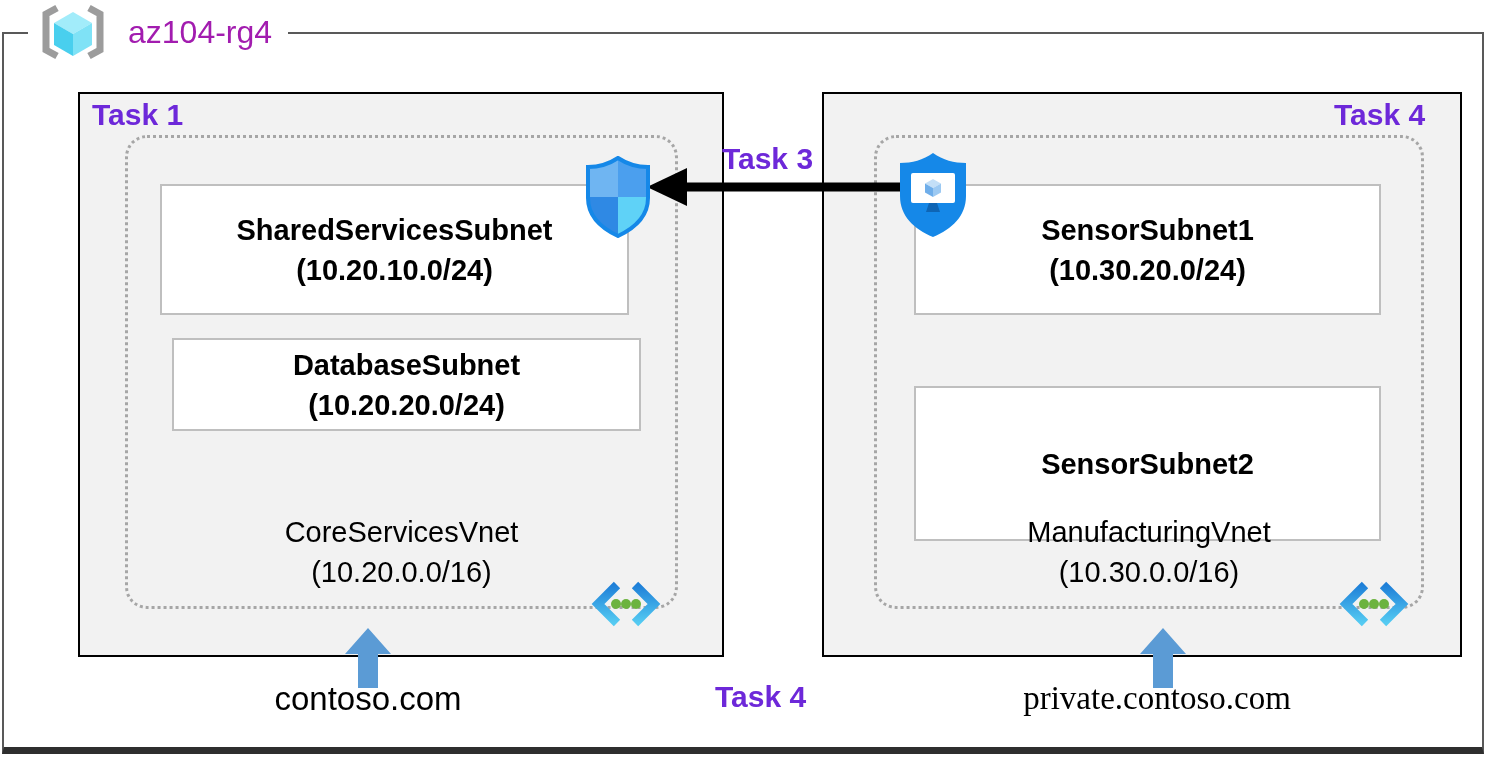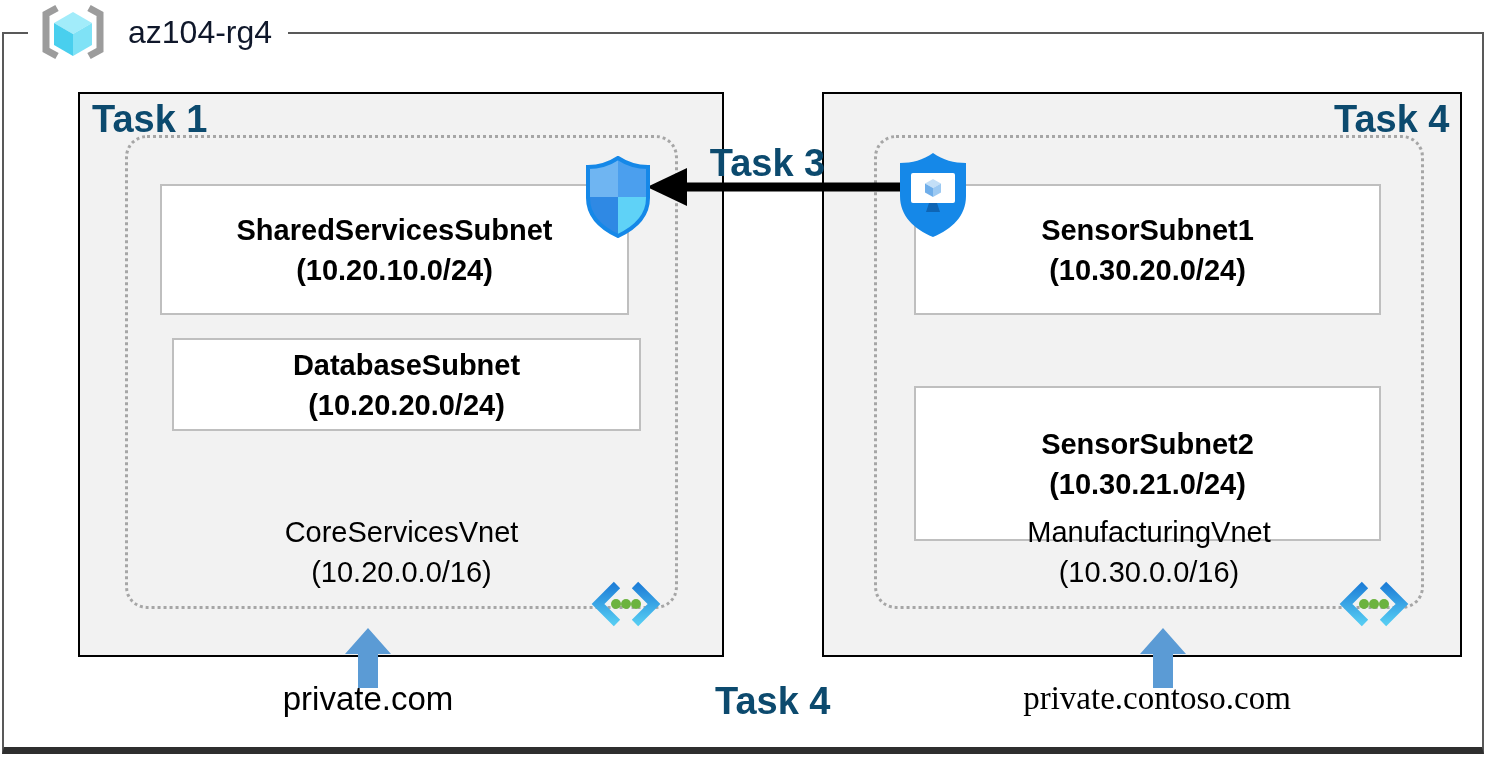--- a/index.html
+++ b/index.html
@@ -10,26 +10,26 @@
   .abs{position:absolute;}
   
   .rg-frame{
     left:2px;top:32px;width:1482px;height:722px;box-sizing:border-box;
     border:2px solid #595959;border-bottom:7px solid #2e2e2e;
   }
   .rg-header{
     left:28px;top:2px;height:60px;z-index:6;background:#fff;
     display:flex;align-items:center;gap:18px;padding:0 16px 0 8px;
   }
-  .rg-title{font-size:32px;color:#0f172a;white-space:nowrap;}
+  .rg-title{font-size:32px;color:#a21caf;white-space:nowrap;}
   
   .task-box{box-sizing:border-box;background:#F2F2F2;border:2px solid #000;}
   .task-box.left{left:78px;top:92px;width:646px;height:565px;}
   .task-box.right{left:822px;top:92px;width:640px;height:565px;}
-  .task-label{font-weight:bold;font-size:38px;color:#0c4a6e;white-space:nowrap;z-index:4;}
+  .task-label{font-weight:bold;font-size:30px;color:#6d28d9;white-space:nowrap;z-index:4;}
   
   .vnet-dashed{box-sizing:border-box;border:3px dotted #A6A6A6;border-radius:22px;z-index:1;}
   .vnet-dashed.left{left:125px;top:135px;width:553px;height:474px;}
   .vnet-dashed.right{left:874px;top:135px;width:550px;height:474px;}
   
   .subnet-box{
     box-sizing:border-box;background:#fff;border:2px solid #BFBFBF;z-index:2;
     display:flex;flex-direction:column;align-items:center;justify-content:center;
     font-size:29px;line-height:40px;text-align:center;font-weight:bold;
   }
@@ -95,21 +95,20 @@
     <span>DatabaseSubnet</span>
     <span>(10.20.20.0/24)</span>
   </div>
 
   <div class="abs subnet-box sn-r1">
     <span>SensorSubnet1</span>
     <span>(10.30.20.0/24)</span>
   </div>
   <div class="abs subnet-box sn-r2">
     <span>SensorSubnet2</span>
-    <span>(10.30.21.0/24)</span>
   </div>
 
   <div class="abs vnet-label left">
     <div>CoreServicesVnet</div>
     <div>(10.20.0.0/16)</div>
   </div>
   <div class="abs vnet-label right">
     <div>ManufacturingVnet</div>
     <div>(10.30.0.0/16)</div>
   </div>
@@ -184,17 +183,17 @@
   <div class="abs up-arrow l">
     <svg width="46" height="60" viewBox="0 0 46 60">
       <polygon points="23,0 46,26 33,26 33,60 13,60 13,26 0,26" fill="#5B9BD5"></polygon>
     </svg>
   </div>
   <div class="abs up-arrow r">
     <svg width="46" height="60" viewBox="0 0 46 60">
       <polygon points="23,0 46,26 33,26 33,60 13,60 13,26 0,26" fill="#5B9BD5"></polygon>
     </svg>
   </div>
-  <div class="abs dns-label l">private.com</div>
+  <div class="abs dns-label l">contoso.com</div>
   <div class="abs task-label task4-label">Task 4</div>
   <div class="abs dns-label r">private.contoso.com</div>
 
 </div>
 
 </body></html>

